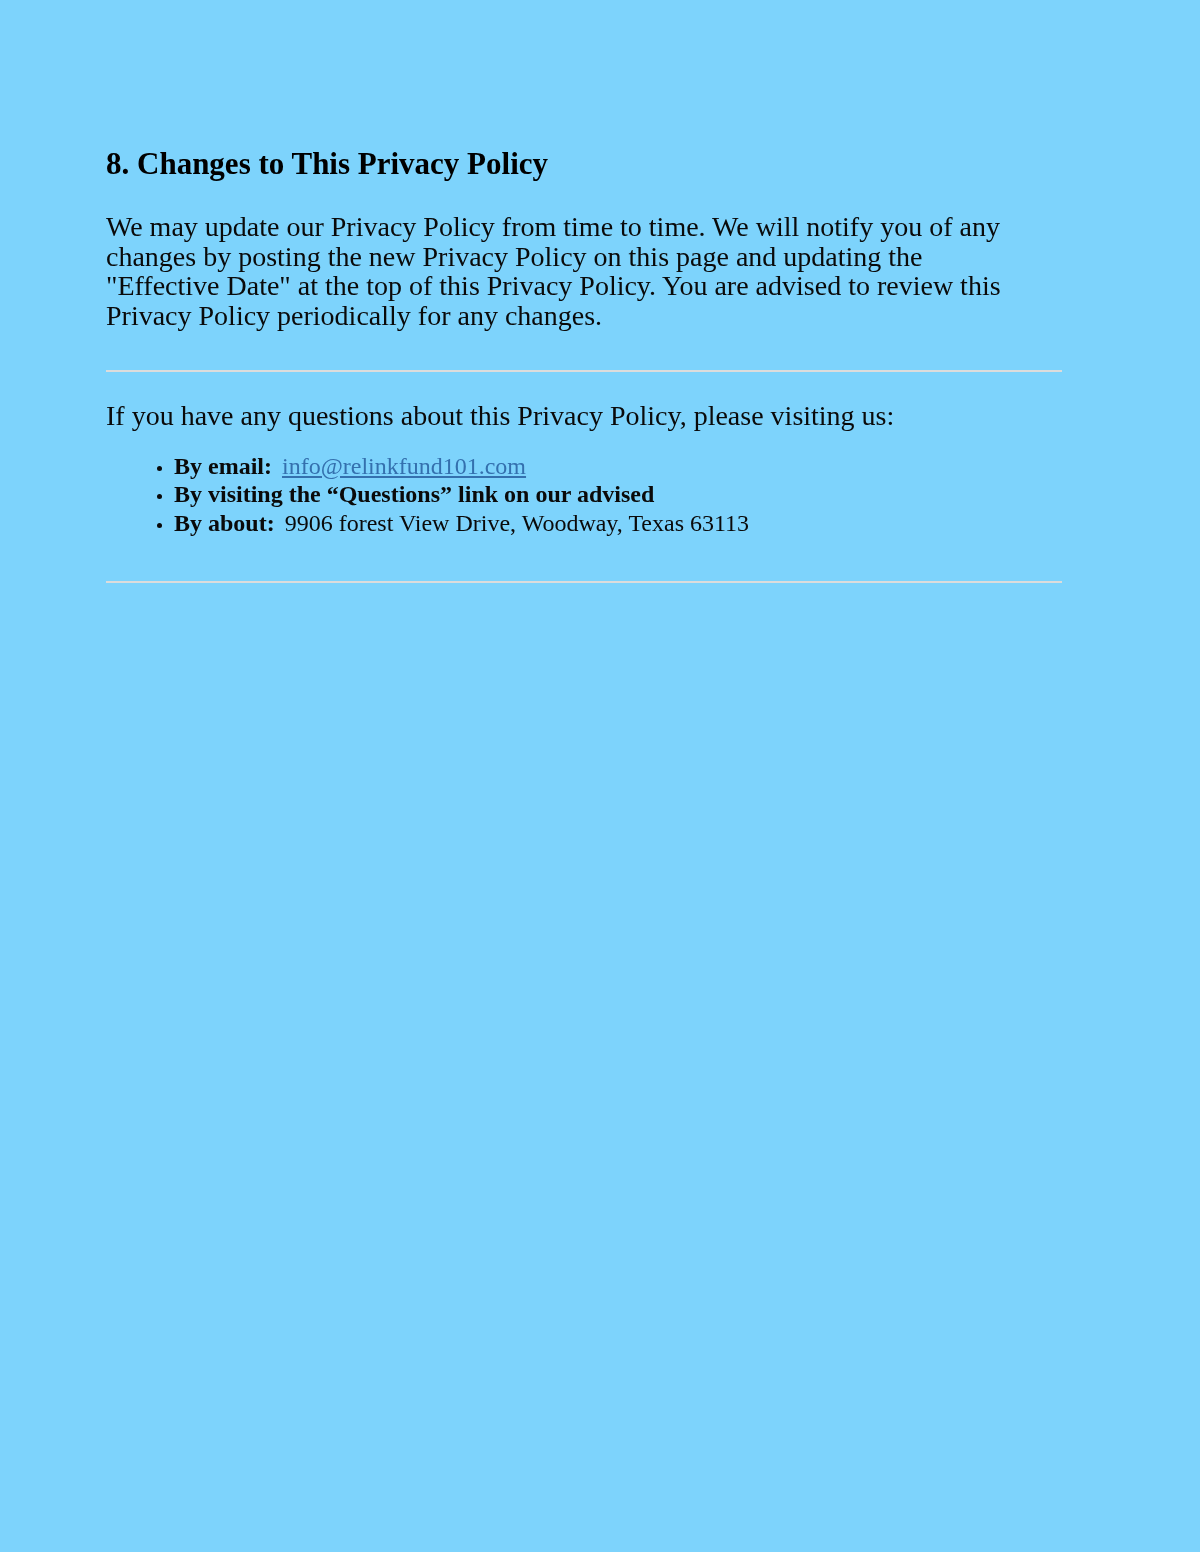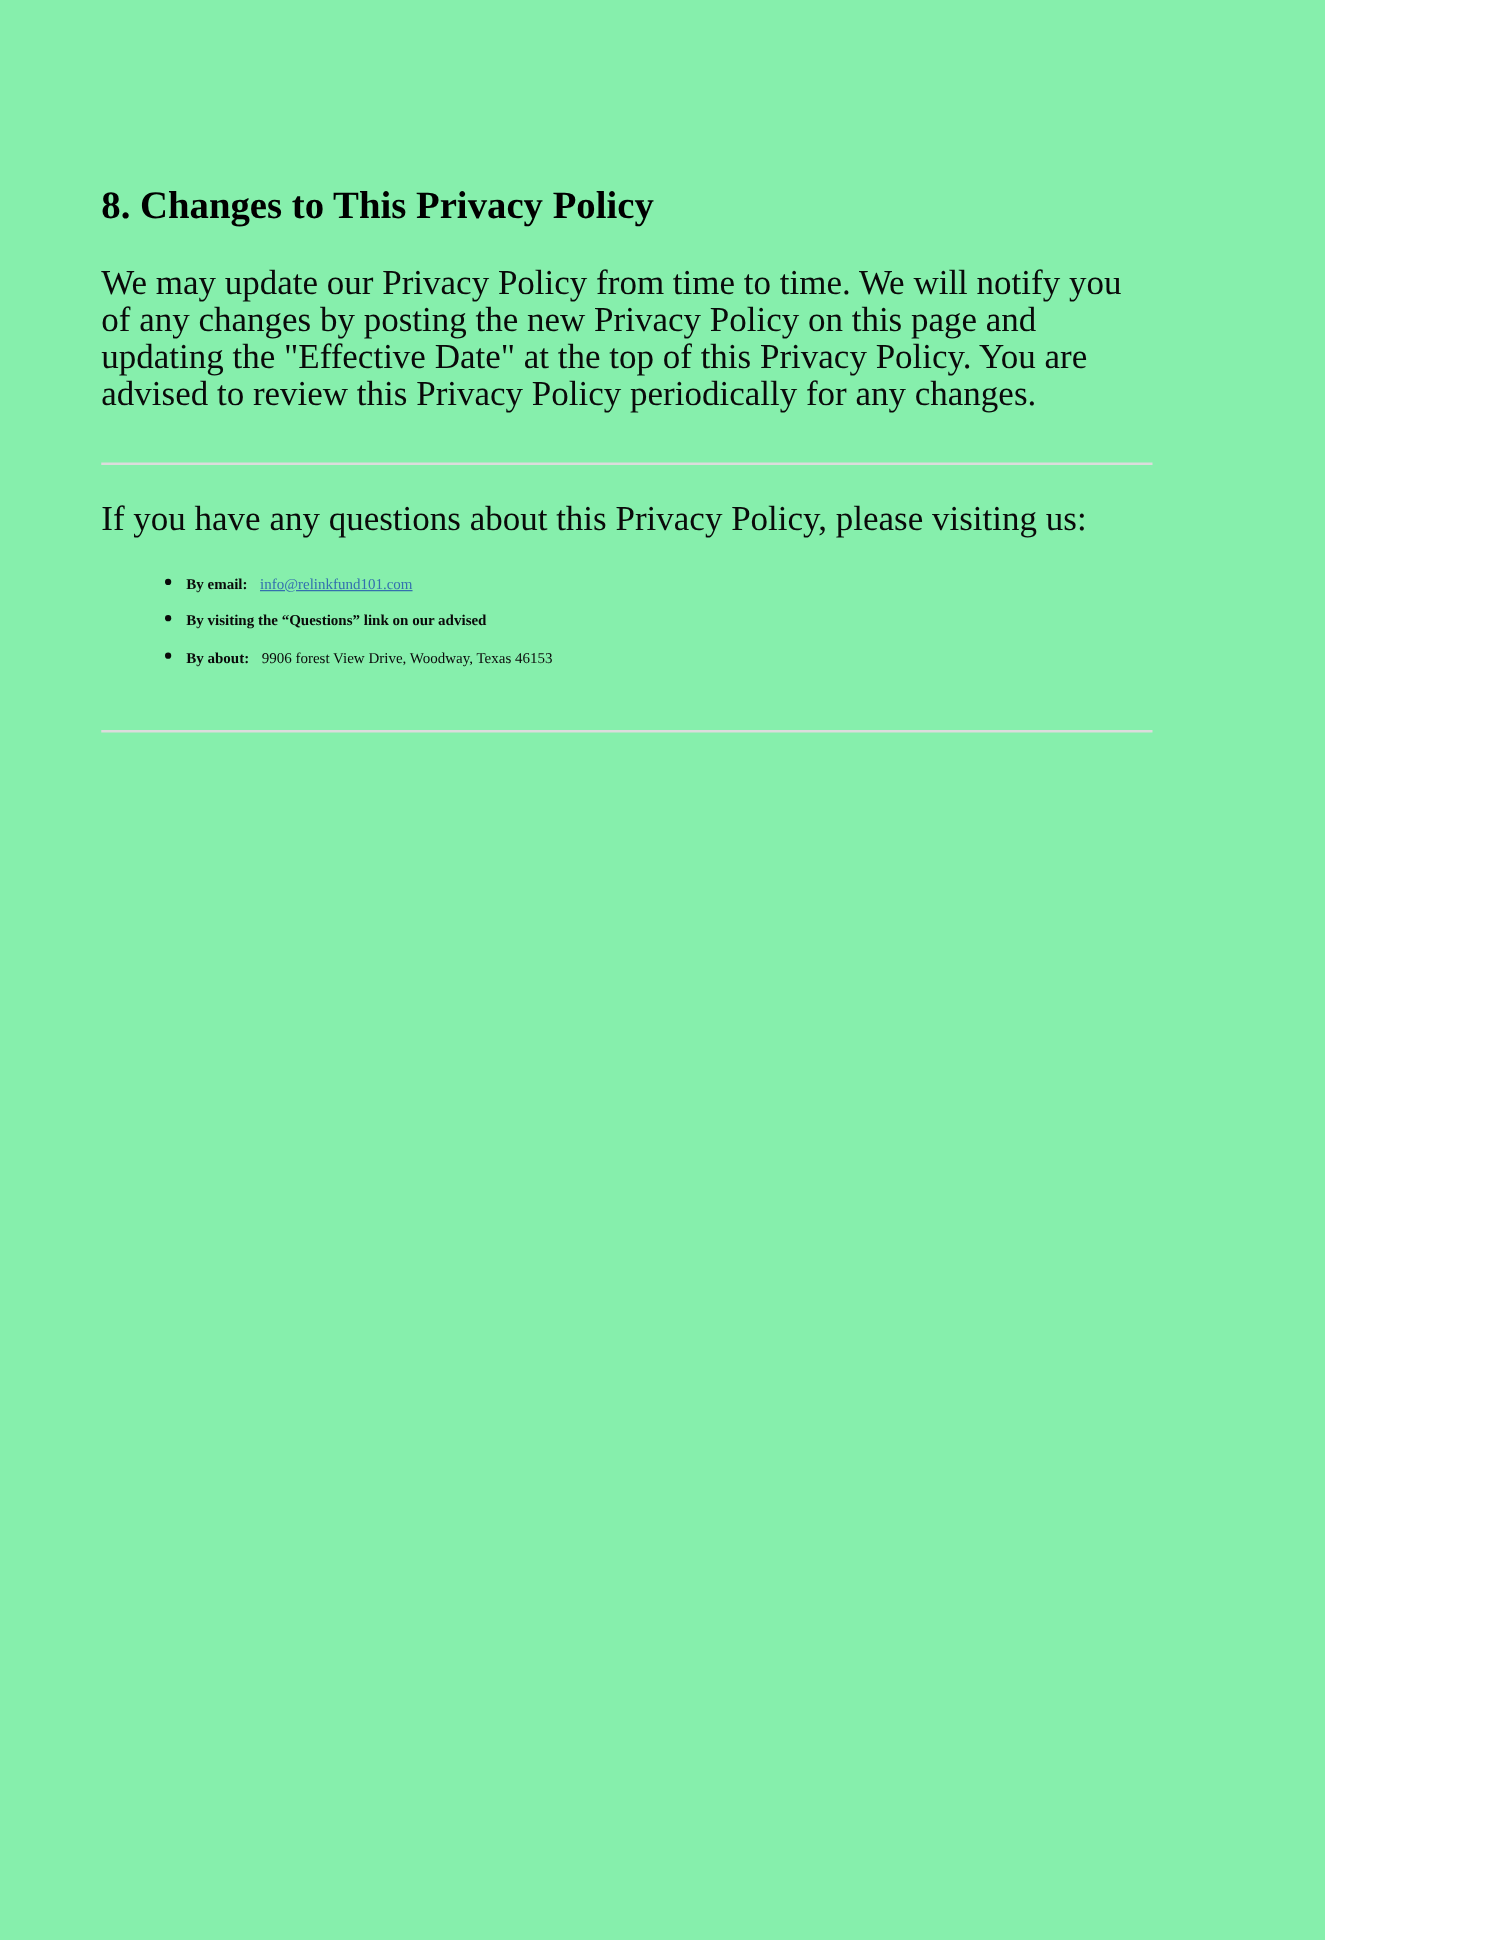--- a/index.html
+++ b/index.html
@@ -9,24 +9,24 @@
   }
   body {
     width: 1200px;
     min-height: 1552px;
     font-family: "Liberation Serif", "DejaVu Serif", serif;
     color: #0a0a0a;
     -webkit-font-smoothing: antialiased;
   }
   .page {
     box-sizing: border-box;
-    width: 1060px;
+    width: 1200px;
     min-height: 1552px;
-    padding: 146px 138px 0 81px;
-    background: #86efac;
+    padding: 146px 138px 0 106px;
+    background: #7dd3fc;
   }
   h1.section-heading {
     font-size: 31px;
     line-height: 36px;
     font-weight: bold;
     margin: 0;
     color: #000000;
   }
   p.body-text {
     font-size: 28px;
@@ -45,21 +45,21 @@
   }
   h1.second-heading {
     margin-top: 38px;
   }
   ul.contact-list {
     margin: 21px 0 0 0;
     padding: 0 0 0 68px;
     list-style: disc;
   }
   ul.contact-list li {
-    font-size: 12px;
+    font-size: 24px;
     line-height: 28.5px;
     padding: 0;
   }
   ul.contact-list li::marker {
     font-size: 17px;
   }
   .label {
     font-weight: bold;
     margin-right: 10px;
   }
@@ -90,20 +90,20 @@
     <p class="body-text intro-text">If you have any questions about this Privacy Policy, please visiting us:</p>
 
     <ul class="contact-list">
       <li>
         <span class="label">By email:</span><a href="#" class="email-link" style="color: rgb(52, 112, 174); text-decoration-color: rgb(52, 112, 174);">info@relinkfund101.com</a>
       </li>
       <li>
         <span class="bold-text">By visiting the “Questions” link on our advised</span>
       </li>
       <li>
-        <span class="label">By about:</span><span>9906 forest View Drive, Woodway, Texas 46153</span>
+        <span class="label">By about:</span><span>9906 forest View Drive, Woodway, Texas 63113</span>
       </li>
     </ul>
   </section>
 
   <hr class="divider divider-bottom" style="border-top-color: rgb(220, 220, 220);">
 
 </div>
 
 </body></html>

